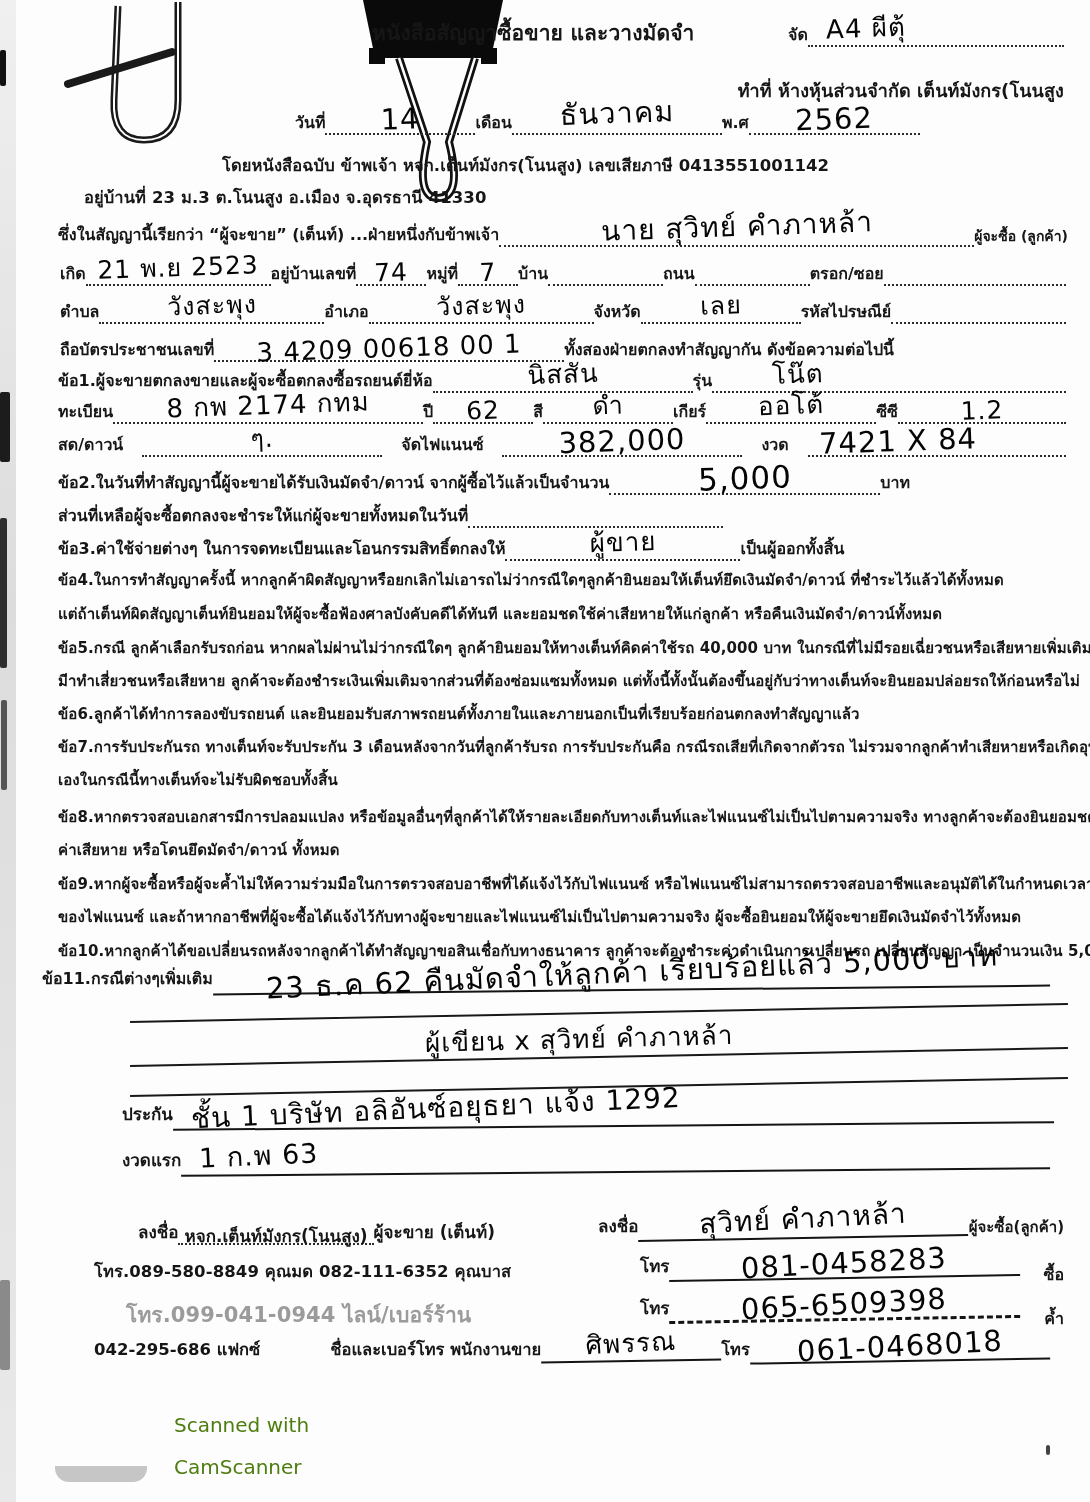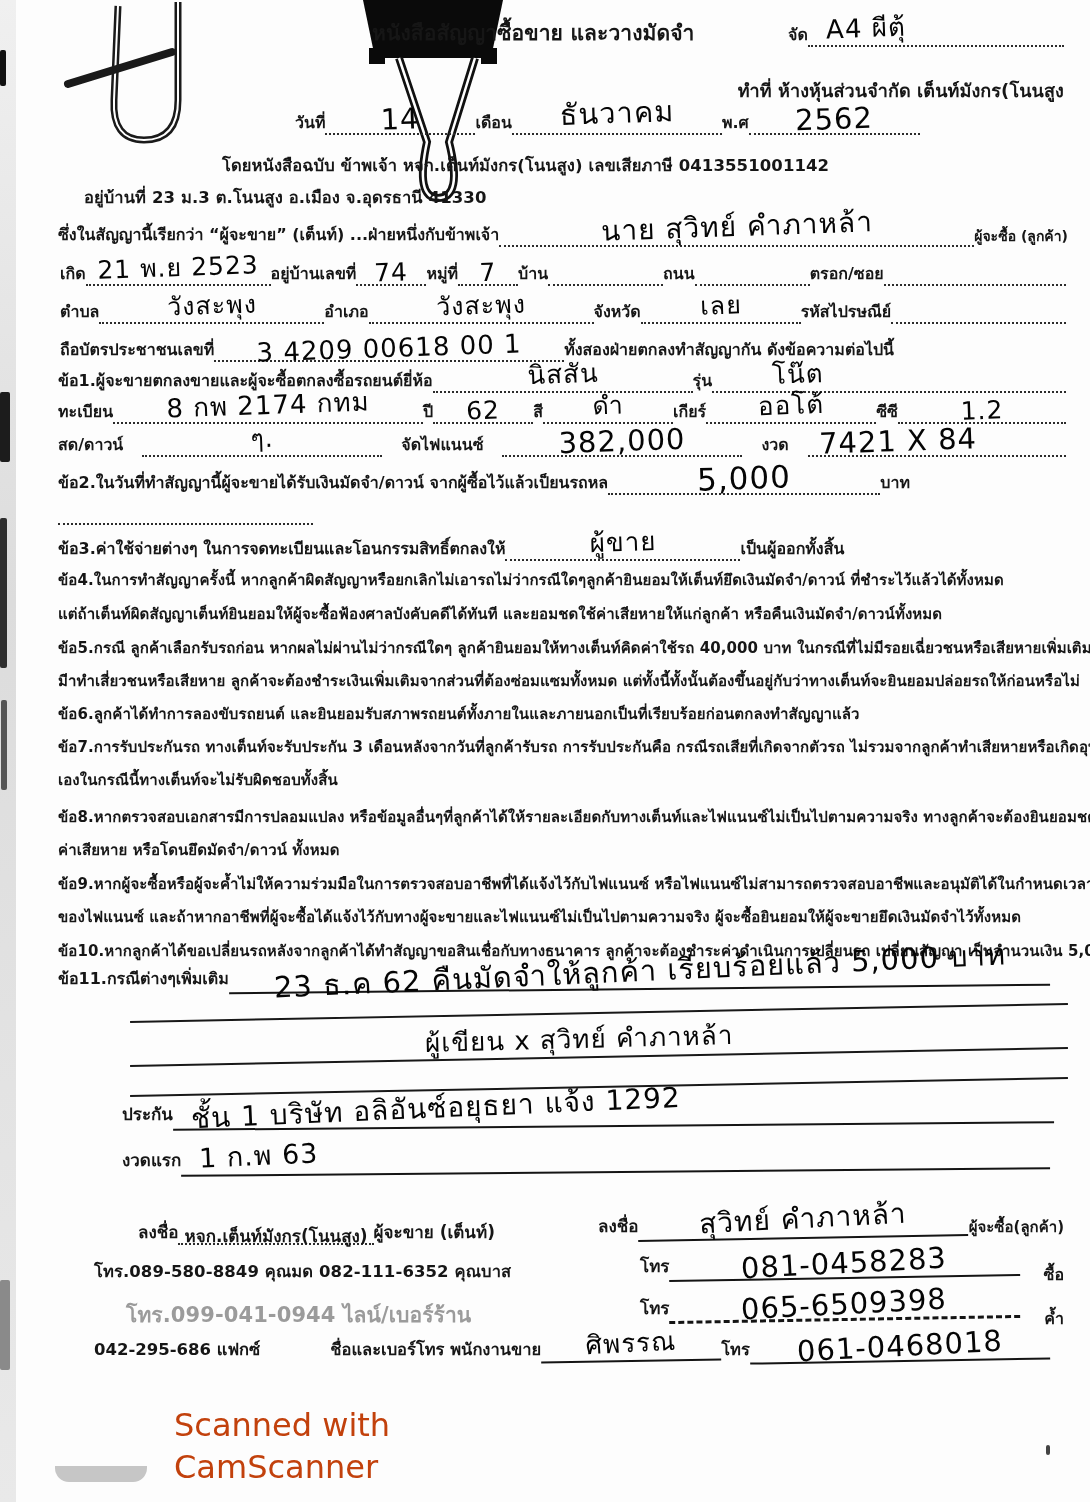--- a/index.html
+++ b/index.html
@@ -26,21 +26,21 @@
   
   .edgeband{position:absolute;left:0;top:0;width:16px;height:1502px;
             background:linear-gradient(180deg,#f0f0f0,#dcdcdc 40%,#e9e9e9);}
   .blot{position:absolute;border-radius:2px;}
   
   .wm-icon{position:absolute;left:55px;top:1396px;width:74px;height:66px;background:#fff;
            border:9px solid #c6c6c6;border-radius:16px;display:flex;align-items:center;
            justify-content:center;font-weight:bold;font-size:40px;color:#b9b9b9;letter-spacing:-2px;}
   .wm-band{position:absolute;left:55px;top:1466px;width:92px;height:16px;background:#c6c6c6;
            border-radius:0 0 14px 14px;}
-  .wm-text{position:absolute;left:174px;top:1404px;font-size:32px;color:#c2410c;line-height:42px;}
+  .wm-text{position:absolute;left:174px;top:1404px;font-size:20px;color:#4d7c0f;line-height:42px;}
 </style>
 </head>
 <body>
 
 <div class="page">
 
   <div class="edgeband"></div>
   <div class="blot" style="left:0;top:50px;width:6px;height:36px;background:#111;"></div>
   <div class="blot" style="left:0;top:392px;width:10px;height:70px;background:#1c1c1c;"></div>
   <div class="blot" style="left:0;top:518px;width:7px;height:150px;background:#2e2e2e;"></div>
@@ -188,27 +188,28 @@
     <span class="dots" style="width:240px;">
       <span class="hw hw-lg">382,000</span>
     </span>
     <span class="lbl">งวด</span>
     <span class="dots grow">
       <span class="hw hw-lg" style="left:35%;">7421 X 84</span>
     </span>
   </div>
 
   <div class="row" style="left:58px;top:470px;right:180px;">
-    <span class="lbl">ข้อ2.ในวันที่ทำสัญญานี้ผู้จะขายได้รับเงินมัดจำ/ดาวน์ จากผู้ซื้อไว้แล้วเป็ยนรถหล</span>
+    <span class="lbl">ข้อ2.ในวันที่ทำสัญญานี้ผู้จะขายได้รับเงินมัดจำ/ดาวน์ จากผู้ซื้อไว้แล้วเป็นจำนวน</span>
     <span class="dots grow">
       <span class="hw" style="font-size:31px;">5,000</span>
     </span>
     <span class="lbl">บาท</span>
   </div>
   <div class="row" style="left:58px;top:503px;">
+    <span class="lbl">ส่วนที่เหลือผู้จะซื้อตกลงจะชำระให้แก่ผู้จะขายทั้งหมดในวันที่</span>
     <span class="dots" style="width:255px;"></span>
   </div>
 
   <div class="row" style="left:58px;top:536px;">
     <span class="lbl">ข้อ3.ค่าใช้จ่ายต่างๆ ในการจดทะเบียนและโอนกรรมสิทธิ์ตกลงให้</span>
     <span class="dots" style="width:235px;">
       <span class="hw hw-md">ผู้ขาย</span>
     </span>
     <span class="lbl">เป็นผู้ออกทั้งสิ้น</span>
   </div>
@@ -219,21 +220,21 @@
   <div class="para" style="left:58px;top:669px;">มีาทำเสี่ยวชนหรือเสียหาย ลูกค้าจะต้องชำระเงินเพิ่มเติมจากส่วนที่ต้องซ่อมแซมทั้งหมด แต่ทั้งนี้ทั้งนั้นต้องขึ้นอยู่กับว่าทางเต็นท์จะยินยอมปล่อยรถให้ก่อนหรือไม่</div>
   <div class="para" style="left:58px;top:702px;">ข้อ6.ลูกค้าได้ทำการลองขับรถยนต์ และยินยอมรับสภาพรถยนต์ทั้งภายในและภายนอกเป็นที่เรียบร้อยก่อนตกลงทำสัญญาแล้ว</div>
   <div class="para" style="left:58px;top:735px;">ข้อ7.การรับประกันรถ ทางเต็นท์จะรับประกัน 3 เดือนหลังจากวันที่ลูกค้ารับรถ การรับประกันคือ กรณีรถเสียที่เกิดจากตัวรถ ไม่รวมจากลูกค้าทำเสียหายหรือเกิดอุบัติเหตุ</div>
   <div class="para" style="left:58px;top:768px;">เองในกรณีนี้ทางเต็นท์จะไม่รับผิดชอบทั้งสิ้น</div>
   <div class="para" style="left:58px;top:805px;">ข้อ8.หากตรวจสอบเอกสารมีการปลอมแปลง หรือข้อมูลอื่นๆที่ลูกค้าได้ให้รายละเอียดกับทางเต็นท์และไฟแนนซ์ไม่เป็นไปตามความจริง ทางลูกค้าจะต้องยินยอมชดใช้</div>
   <div class="para" style="left:58px;top:838px;">ค่าเสียหาย หรือโดนยึดมัดจำ/ดาวน์ ทั้งหมด</div>
   <div class="para" style="left:58px;top:872px;">ข้อ9.หากผู้จะซื้อหรือผู้จะค้ำไม่ให้ความร่วมมือในการตรวจสอบอาชีพที่ได้แจ้งไว้กับไฟแนนซ์ หรือไฟแนนซ์ไม่สามารถตรวจสอบอาชีพและอนุมัติได้ในกำหนดเวลา</div>
   <div class="para" style="left:58px;top:905px;">ของไฟแนนซ์ และถ้าหากอาชีพที่ผู้จะซื้อได้แจ้งไว้กับทางผู้จะขายและไฟแนนซ์ไม่เป็นไปตามความจริง ผู้จะซื้อยินยอมให้ผู้จะขายยึดเงินมัดจำไว้ทั้งหมด</div>
   <div class="para" style="left:58px;top:939px;">ข้อ10.หากลูกค้าได้ขอเปลี่ยนรถหลังจากลูกค้าได้ทำสัญญาขอสินเชื่อกับทางธนาคาร ลูกค้าจะต้องชำระค่าดำเนินการเปลี่ยนรถ เปลี่ยนสัญญา เป็นจำนวนเงิน 5,000 บาท</div>
 
-  <div class="row" style="left:58px;top:966px;right:40px;align-items:center;">
+  <div class="row" style="left:42px;top:966px;right:40px;">
     <span class="lbl">ข้อ11.กรณีต่างๆเพิ่มเติม</span>
     <span class="solid grow" style="transform:rotate(-0.6deg);">
       <span class="hw" style="font-size:29px;bottom:-6px;">23 ธ.ค 62  คืนมัดจำให้ลูกค้า เรียบร้อยแล้ว  5,000  บาท</span>
     </span>
   </div>
 
   <div class="rule" style="left:130px;right:22px;top:1012px;"></div>
   <div class="freehw" style="left:425px;top:1018px;">ผู้เขียน  x   สุวิทย์  คำภาหล้า</div>
   <div class="rule" style="left:130px;right:22px;top:1056px;"></div>
   <div class="rule" style="left:130px;right:22px;top:1086px;"></div>

